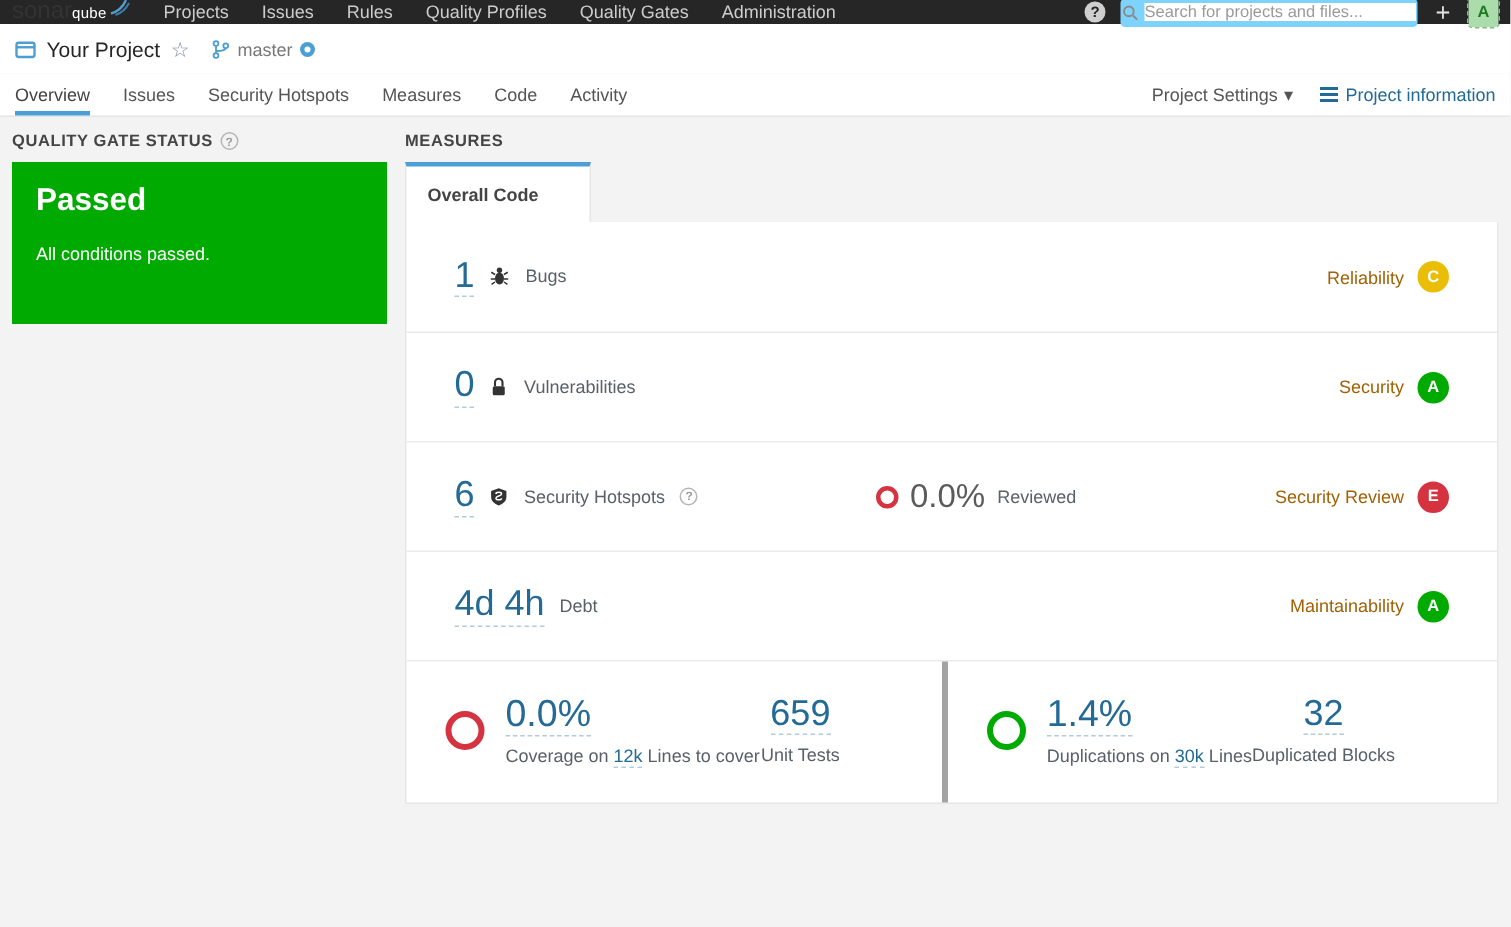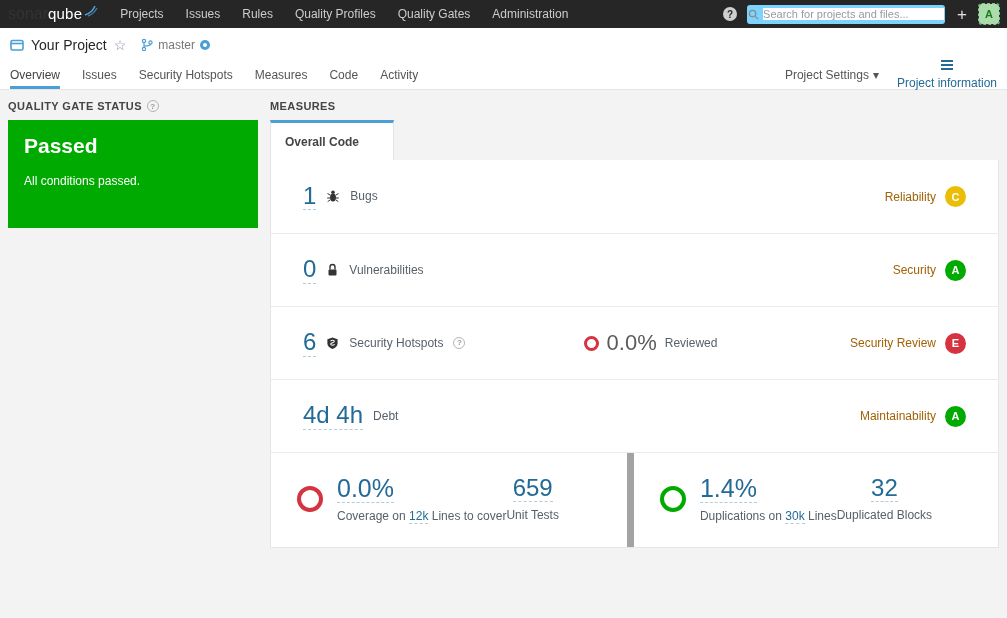--- a/index.html
+++ b/index.html
@@ -1,22 +1,22 @@
 <!DOCTYPE html>
 <html><head>
 <meta charset="utf-8">
 <style>
   * { margin:0; padding:0; box-sizing:border-box; }
   html,body { width:1007px; height:618px; overflow:hidden; }
   body { font-family:"Liberation Sans", sans-serif; background:#f3f3f3; color:#333; }
 
   
-  .navbar { height:28px; background:#262626; display:flex; align-items:center; padding:0 8px; }
+  .navbar { height:16px; background:#262626; display:flex; align-items:center; padding:0 8px; }
   .logo { display:flex; align-items:baseline; margin-right:22px; cursor:pointer; }
-  .logo-light { color:#fff; font-size:15px; letter-spacing:.2px; }
+  .logo-light { color:#fff; font-size:10px; letter-spacing:.2px; }
   .logo-swoosh { margin-left:2px; align-self:flex-start; }
   .nav-links { display:flex; gap:22px; }
   .nav-link { color:#ccc; font-size:12px; cursor:pointer; text-decoration:none; }
   .nav-right { margin-left:auto; display:flex; align-items:center; gap:10px; }
   .help-icon { width:14px; height:14px; border-radius:50%; background:#cfcfcf; color:#262626;
                font-size:10px; font-weight:bold; display:flex; align-items:center; justify-content:center; cursor:pointer; }
   .searchbox { width:198px; height:19px; background:#7dd3fc; border-radius:3px; display:flex; align-items:center; padding:0 1px; }
   .searchbox svg { flex:none; }
   .searchbox input { border:none; outline:none; width:100%; font-size:11px; color:#444; margin-left:4px;
                      font-family:"Liberation Sans", sans-serif; }
@@ -38,21 +38,21 @@
   .ph-right { margin-left:auto; display:flex; align-items:center; gap:8px; font-size:11px; color:#777; }
   .home-icon { color:#7d8e9d; font-size:15px; cursor:pointer; line-height:1; }
 
   
   .project-nav { height:29px; background:#fff; border-bottom:1px solid #e6e6e6; display:flex; align-items:stretch; padding:0 10px; }
   .pn-tabs { display:flex; gap:22px; }
   .pn-tab { font-size:12px; color:#555; display:flex; align-items:center; cursor:pointer; border-bottom:3px solid transparent; padding-top:3px; }
   .pn-tab.active { border-bottom-color:#4b9fd5; color:#444; }
   .pn-right { margin-left:auto; display:flex; align-items:center; gap:18px; }
   .pn-settings { font-size:12px; color:#555; cursor:pointer; display:flex; align-items:center; gap:4px; }
-  .pn-info { font-size:12px; color:#236a97; cursor:pointer; display:flex; align-items:center; gap:5px;flex-direction:column; }
+  .pn-info { font-size:12px; color:#236a97; cursor:pointer; display:flex; align-items:center; gap:5px; }
 
   
   .content { display:flex; align-items:flex-start; padding:10px 8px; gap:12px; }
   .section-title { font-size:11px; font-weight:bold; color:#454545; letter-spacing:.4px; margin-bottom:8px;
                    display:flex; align-items:center; gap:5px; }
   .q-help { width:12px; height:12px; border-radius:50%; border:1px solid #b5b5b5; color:#9a9a9a; font-size:8px;
             font-weight:bold; display:flex; align-items:center; justify-content:center; cursor:pointer; }
 
   .qg-col { width:250px; flex:none; }
   .qg-card { background:#00aa00; color:#fff; height:108px; padding:14px 16px; }
@@ -83,21 +83,21 @@
   .rating-group { margin-left:auto; display:flex; align-items:center; gap:9px; }
   .rating-label { font-size:12px; color:#a16207; }
   .rating-badge { width:21px; height:21px; border-radius:50%; color:#fff; font-size:11px; font-weight:bold;
                   display:flex; align-items:center; justify-content:center; }
   .rating-A { background:#00aa00; }
   .rating-C { background:#eabe06; }
   .rating-E { background:#d4333f; }
 
   .m-bottom { display:flex; border-top:1px solid #ebebeb; }
   .m-cell { flex:1; padding:22px 26px 24px 26px; display:flex; align-items:center; }
-  .m-cell + .m-cell { border-left:7px solid #a3a3a3; }
+  .m-cell + .m-cell { border-left:4px solid #a3a3a3; }
   .ring-lg { width:26px; height:26px; border-width:4px; border-style:solid; margin-right:14px; }
   .big-metric .metric-value { font-size:25px; }
   .cell-caption { font-size:12px; color:#586069; margin-top:6px; white-space:nowrap; }
   .caption-link { color:#236a97; border-bottom:1px dashed rgba(35,106,151,.35); cursor:pointer; }
   .cell-secondary { margin-left:auto; margin-right:42px; text-align:center; }
   .cell-secondary .metric-value { display:inline-block; }
   .cell-secondary .cell-caption { text-align:center; }
 </style>
 </head>
 <body>

